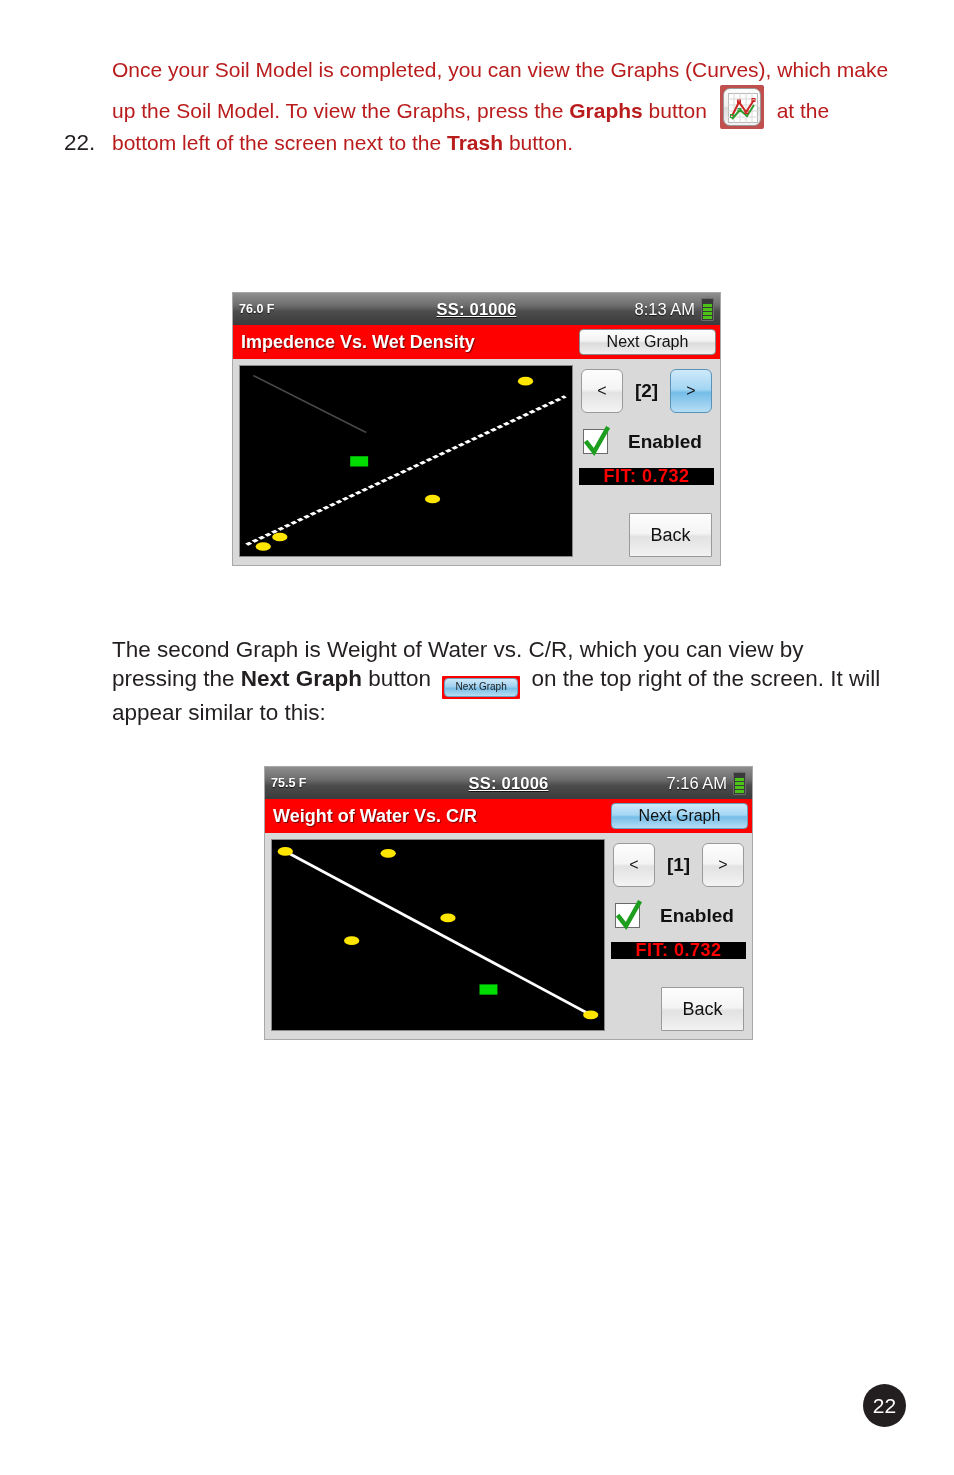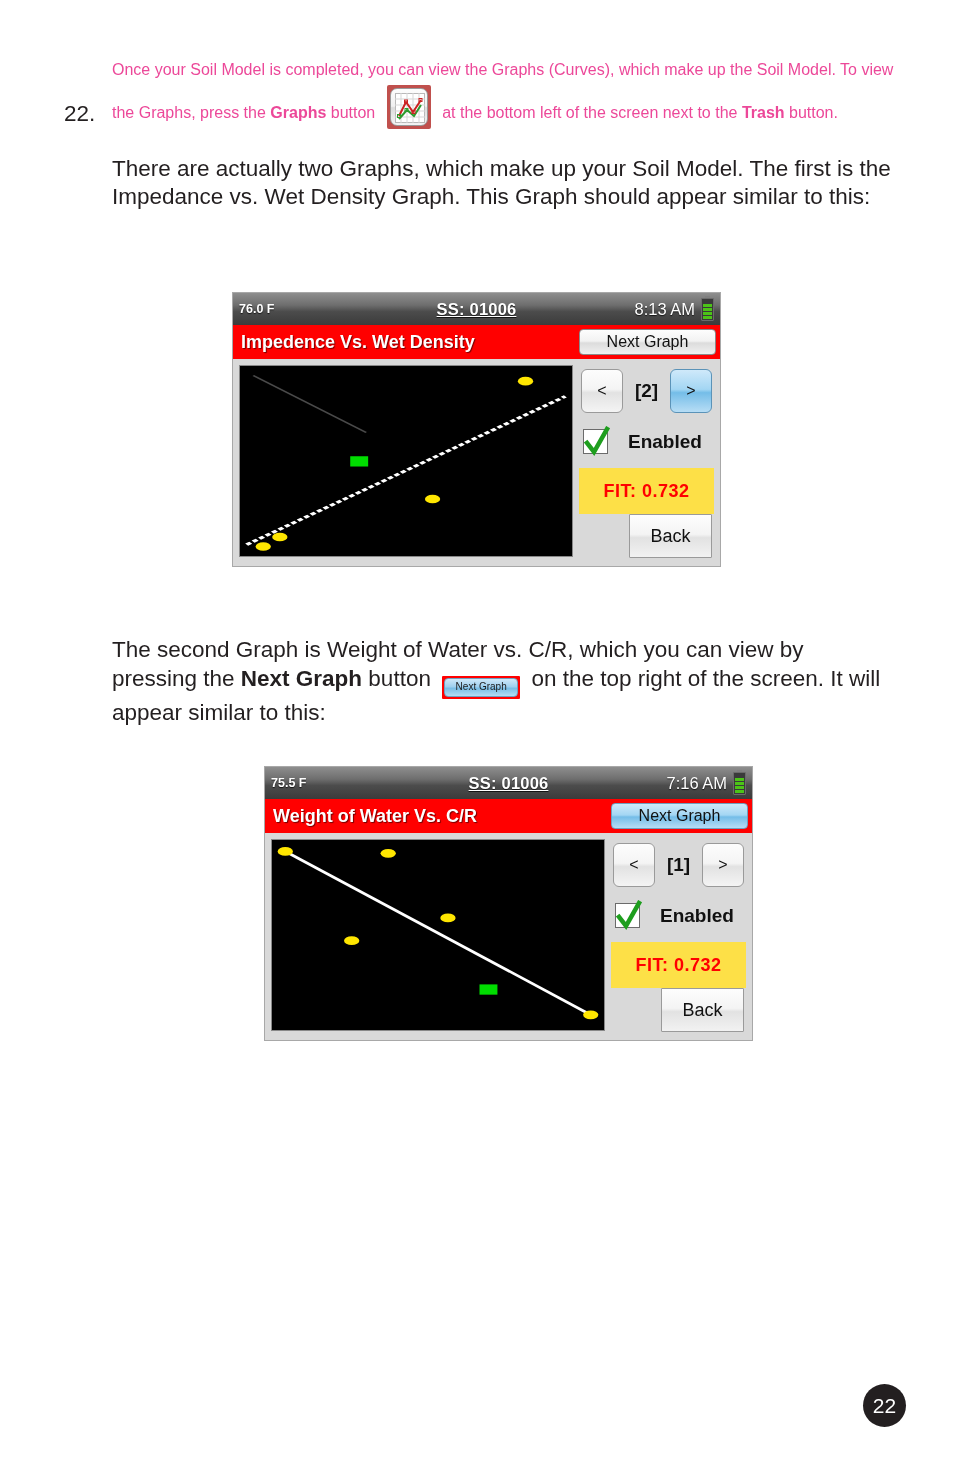--- a/index.html
+++ b/index.html
@@ -30,23 +30,23 @@
   }
   .list-number {
     width: 48px;
     flex: 0 0 48px;
     font-size: 22.5px;
     line-height: 28.6px;
     color: #231f20;
   }
   .list-text {
     flex: 1 1 auto;
-    font-size: 16px;
+    font-size: 21px;
     line-height: 28.6px;
-    color: #ec4899;
+    color: #b91c1c;
   }
   .para {
     margin-left: 48px;
     font-size: 22.5px;
     line-height: 28.6px;
     color: #231f20;
   }
   .para.gap-1 { margin-top: 26px; }
   b.bold { font-weight: bold; }
 
@@ -279,22 +279,22 @@
   }
   .checkbox svg { position: absolute; left: -2px; top: -4px; }
   .enabled-label {
     font-size: 19px;
     font-weight: bold;
     color: #111111;
   }
 
   .fit-box {
     margin-top: 14px;
-    height: 46px;
-    background: #fde047;
+    height: 17px;
+    background: #000000;
     display: flex;
     align-items: center;
     justify-content: center;
     color: #ff0000;
     font-size: 18px;
     font-weight: bold;
     letter-spacing: .5px;
   }
 
   .back-row {
@@ -357,21 +357,20 @@
           <polyline points="4,26 12,17 19,23 26,12" fill="none" stroke="#2e9b2e" stroke-width="2"></polyline>
           <rect x="2.5" y="21.5" width="3" height="3" fill="none" stroke="#2e9b2e"></rect>
           <rect x="10" y="15.5" width="3" height="3" fill="none" stroke="#2e9b2e"></rect>
           <rect x="9.5" y="7" width="3" height="3" fill="none" stroke="#cc2222"></rect>
           <rect x="17" y="17.5" width="3" height="3" fill="none" stroke="#cc2222"></rect>
           <rect x="24" y="5.5" width="3" height="3" fill="none" stroke="#cc2222"></rect>
         </svg>
           </span></span><span> at the bottom left of the screen next to the </span><b class="bold">Trash</b><span> button.</span></div>
   </div>
 
-  <div class="para gap-1">There are actually two Graphs, which make up your Soil Model. The first is the Impedance vs. Wet Density Graph. This Graph should appear similar to this:</div>
 </div>
 
 <div class="device" id="device-1">
 
   <div class="status-bar">
     <div class="status-temp">76.0 F</div>
     <div class="status-ss">SS: 01006</div>
     <div class="status-right">
       <div class="status-time">8:13 AM</div>
       <div class="battery">

